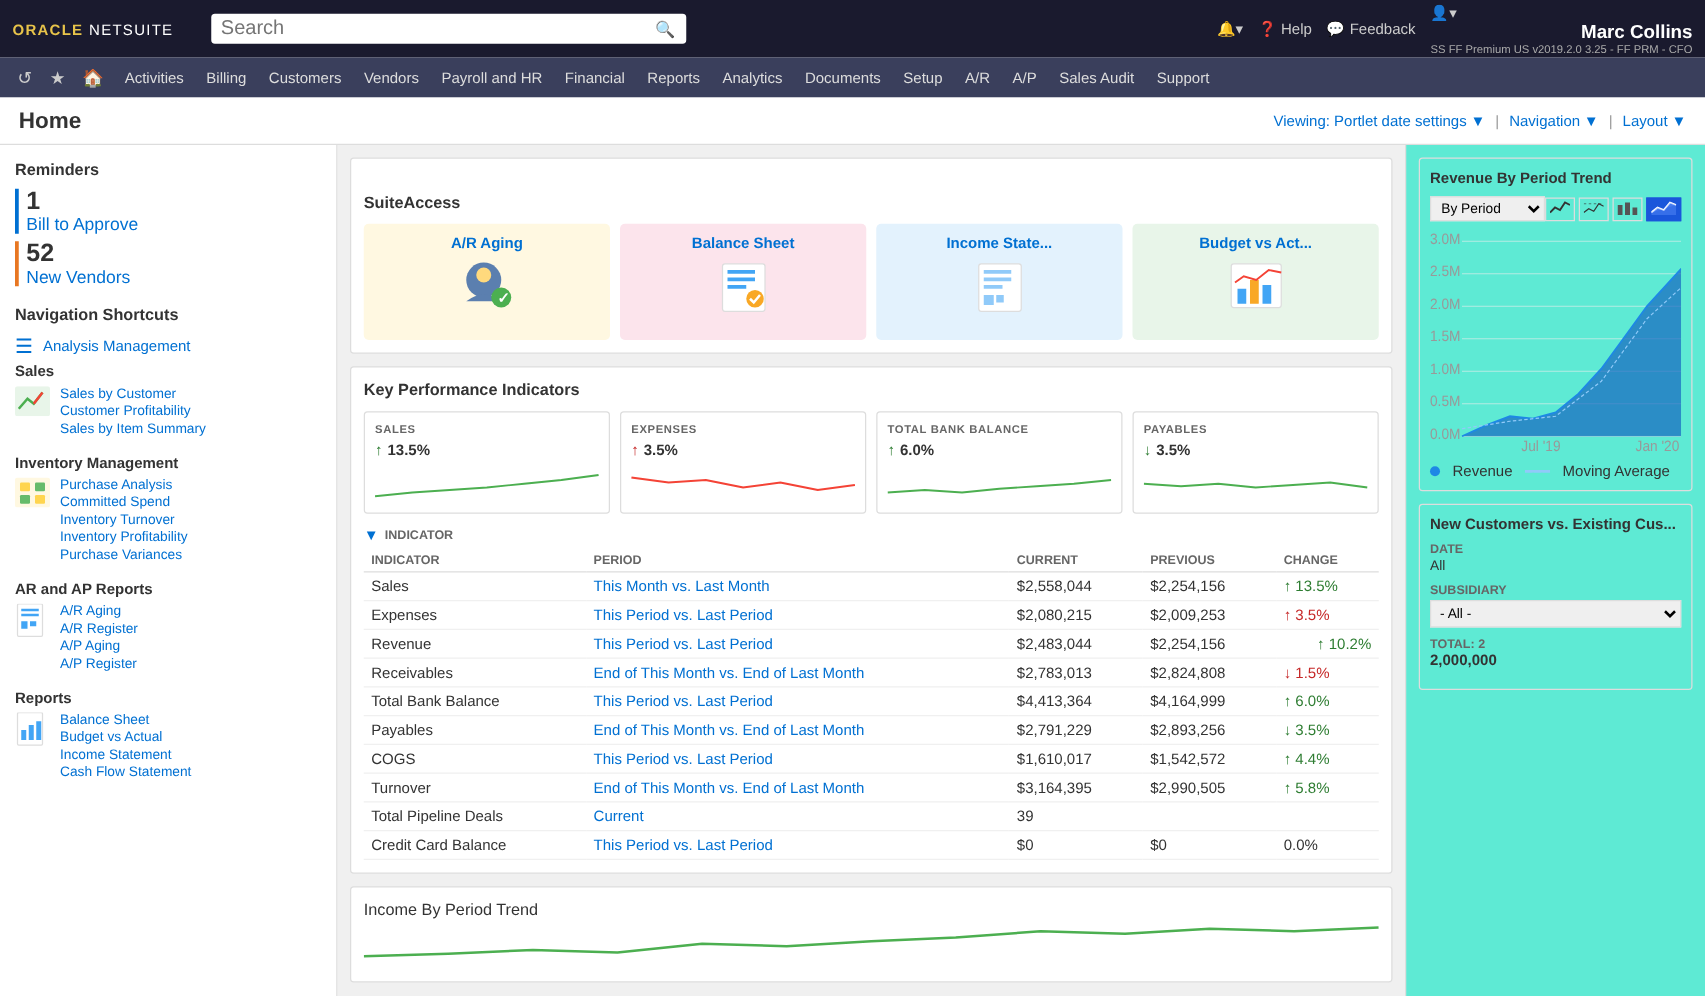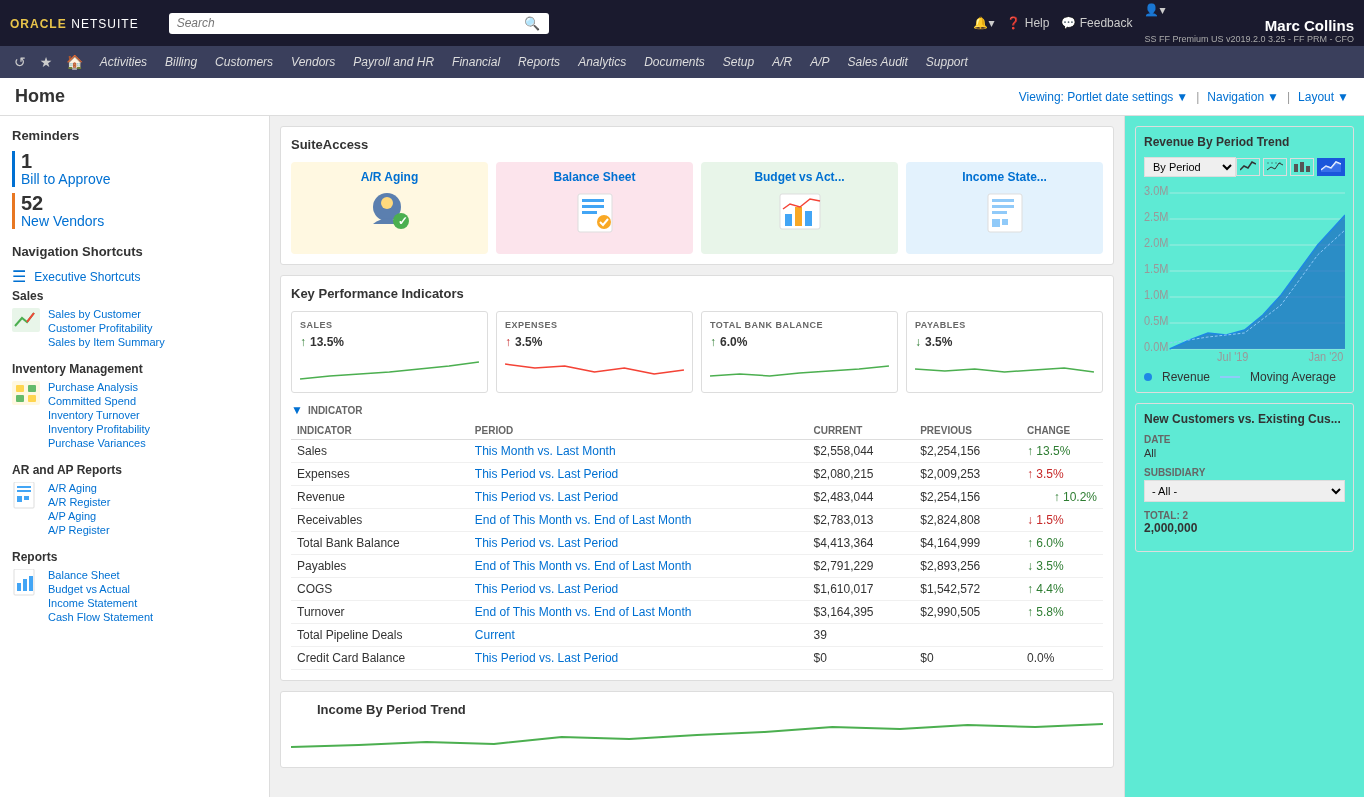--- a/index.html
+++ b/index.html
@@ -3,31 +3,31 @@
   <meta charset="utf-8">
   <style>
     * { box-sizing: border-box; margin: 0; padding: 0; font-family: Arial, sans-serif; font-size: 12px; }
     body { background: #f0f0f0; color: #333; }
 
     
     .top-bar { background: #1a1a2e; display: flex; align-items: center; padding: 0 10px; height: 46px; gap: 10px; }
     .logo { color: white; font-size: 13px; font-weight: bold; letter-spacing: 1px; white-space: nowrap; }
     .logo span { color: #e8c44a; }
     .search-box { display: flex; align-items: center; background: white; border-radius: 3px; padding: 3px 8px; flex: 1; max-width: 380px; margin-left: 20px; }
-    .search-box input { border: none; outline: none; font-size: 12px; width: 100%; font-style: italic; }
+    .search-box input { border: none; outline: none; font-size: 16px; width: 100%; }
     .search-box .search-icon { color: #666; font-size: 13px; }
     .top-bar-right { display: flex; align-items: center; gap: 12px; margin-left: auto; color: #ccc; font-size: 11px; }
     .top-bar-right span { color: #ccc; cursor: pointer; }
     .top-bar-right .user-info { color: white; font-size: 10px; text-align: right; }
 
     
     .nav-bar { background: #3a3f5c; display: flex; align-items: center; padding: 0 8px; height: 32px; gap: 2px; }
     .nav-icon { color: #ccc; font-size: 14px; padding: 0 6px; cursor: pointer; }
     .nav-icon.active { color: white; }
-    .nav-item { color: #ddd; padding: 16px 8px; height: 32px; display: flex; align-items: center; cursor: pointer; font-size: 12px; white-space: nowrap; font-style: italic; }
+    .nav-item { color: #ddd; padding: 16px 8px; height: 32px; display: flex; align-items: center; cursor: pointer; font-size: 12px; white-space: nowrap; }
 
     
     .home-header { background: white; padding: 8px 15px; display: flex; align-items: center; border-bottom: 1px solid #ddd; }
     .home-title { font-size: 18px; font-weight: bold; color: #333; flex: 1; }
     .home-actions { display: flex; gap: 8px; align-items: center; font-size: 11px; color: #0070d2; }
     .home-actions span { cursor: pointer; display: flex; align-items: center; gap: 3px; }
     .home-actions .sep { color: #999; }
 
     
     .main-layout { display: flex; height: calc(100vh - 108px); overflow: hidden; }
@@ -47,21 +47,21 @@
     .shortcut-group-title { font-size: 12px; font-weight: bold; color: #333; margin-bottom: 5px; }
     .shortcut-link { display: flex; align-items: center; gap: 8px; margin-bottom: 3px; color: #0070d2; cursor: pointer; font-size: 11px; }
     .shortcut-links-only { padding-left: 0; }
     .shortcut-links-only a { display: block; color: #0070d2; font-size: 11px; cursor: pointer; margin-bottom: 2px; text-decoration: none; }
 
     
     .content-area { flex: 1; overflow-y: auto; padding: 10px; display: flex; flex-direction: column; gap: 10px; }
 
     
     .suite-access { background: white; border: 1px solid #ddd; border-radius: 3px; padding: 10px; }
-    .suite-access-title { font-size: 13px; font-weight: bold; margin-bottom: 10px; }
+    .suite-access-title { font-size: 13px; font-weight: bold; margin-bottom: 10px; margin-top: 17px; }
     .suite-cards { display: flex; gap: 8px; }
     .suite-card { flex: 1; border-radius: 4px; padding: 8px; display: flex; flex-direction: column; align-items: center; justify-content: space-between; min-height: 85px; cursor: pointer; }
     .suite-card.yellow { background: #fff8e1; }
     .suite-card.pink { background: #fce4ec; }
     .suite-card.green { background: #e8f5e9; }
     .suite-card.blue { background: #e3f2fd; }
     .suite-card-title { font-size: 12px; font-weight: bold; color: #0070d2; text-align: center; }
     .suite-card-icon { font-size: 30px; margin: 5px 0; }
 
     
@@ -79,21 +79,21 @@
     
     .kpi-table { width: 100%; border-collapse: collapse; font-size: 11px; }
     .kpi-table thead tr { border-bottom: 1px solid #ddd; }
     .kpi-table th { text-align: left; padding: 3px 6px; font-size: 10px; font-weight: bold; color: #666; text-transform: uppercase; }
     .kpi-table td { padding: 4px 6px; border-bottom: 1px solid #f0f0f0; }
     .kpi-table .period-link { color: #0070d2; cursor: pointer; }
     .filter-row { display: flex; align-items: center; gap: 5px; margin-bottom: 5px; }
 
     
     .income-trend { background: white; border: 1px solid #ddd; border-radius: 3px; padding: 10px; }
-    .income-trend-title { font-size: 13px; font-weight: bold; margin-left: 26px; }
+    .income-trend-title { font-size: 13px; font-weight: normal; }
 
     
     .right-panel { width: 240px; min-width: 240px; background: #5eead4; overflow-y: auto; border-left: 1px solid #ddd; padding: 10px; display: flex; flex-direction: column; gap: 10px; }
     .right-section { border: 1px solid #ddd; border-radius: 3px; padding: 8px; }
     .right-section-title { font-size: 12px; font-weight: bold; margin-bottom: 8px; }
     .chart-controls { display: flex; align-items: center; justify-content: space-between; margin-bottom: 8px; }
     .chart-select { font-size: 11px; border: 1px solid #ddd; padding: 2px 4px; width: 100px; }
     .chart-icons { display: flex; gap: 3px; }
     .chart-icon-btn { font-size: 11px; color: #666; cursor: pointer; border: 1px solid #ddd; padding: 1px 3px; }
     .chart-area { height: 180px; position: relative; overflow: hidden; }
@@ -198,21 +198,21 @@
         <div class="reminder-number">52</div>
         <div class="reminder-label">New Vendors</div>
       </div>
     </div>
 
     <div class="nav-shortcuts">
       <div class="section-title">Navigation Shortcuts</div>
 
       <div class="shortcut-link">
         <span style="color:#0070d2;font-size:16px;">☰</span>
-        <span>Executive Shortcuts</span>
+        <span>Analysis Management</span>
       </div>
 
       <div class="shortcut-group">
         <div class="shortcut-group-title">Sales</div>
         <div class="with-icon">
           <div class="icon-block">
             <svg width="28" height="24" viewBox="0 0 28 24">
               <rect x="0" y="0" width="28" height="24" fill="#e8f5e9" rx="2"></rect>
               <polyline points="3,18 10,10 15,14 22,5" stroke="#4caf50" stroke-width="2" fill="none"></polyline>
               <polyline points="15,14 22,5" stroke="#f44336" stroke-width="2" fill="none"></polyline>
@@ -318,43 +318,43 @@
               <rect x="8" y="5" width="34" height="38" fill="white" stroke="#ddd" rx="2"></rect>
               <rect x="12" y="10" width="22" height="3" fill="#42a5f5"></rect>
               <rect x="12" y="16" width="22" height="3" fill="#42a5f5"></rect>
               <rect x="12" y="22" width="15" height="3" fill="#42a5f5"></rect>
               <circle cx="34" cy="33" r="7" fill="#f9a825"></circle>
               <path d="M30 33 L33 36 L38 30" stroke="white" stroke-width="2" fill="none"></path>
             </svg>
           </div>
         </div>
 
-        <div class="suite-card green">
-          <div class="suite-card-title">Budget vs Act...</div>
-          <div class="suite-card-icon">
-            <svg width="50" height="45" viewBox="0 0 50 45">
-              <rect x="5" y="5" width="40" height="35" fill="white" stroke="#ddd" rx="2"></rect>
-              <rect x="10" y="25" width="7" height="12" fill="#42a5f5"></rect>
-              <rect x="20" y="18" width="7" height="19" fill="#f9a825"></rect>
-              <rect x="30" y="22" width="7" height="15" fill="#42a5f5"></rect>
-              <polyline points="8,20 15,15 25,18 35,10 45,12" stroke="#f44336" stroke-width="1.5" fill="none"></polyline>
-            </svg>
-          </div>
-        </div>
-
         <div class="suite-card blue">
           <div class="suite-card-title">Income State...</div>
           <div class="suite-card-icon">
             <svg width="50" height="45" viewBox="0 0 50 45">
               <rect x="8" y="5" width="34" height="38" fill="white" stroke="#ddd" rx="2"></rect>
               <rect x="12" y="10" width="22" height="3" fill="#90caf9"></rect>
               <rect x="12" y="16" width="22" height="3" fill="#90caf9"></rect>
               <rect x="12" y="22" width="15" height="3" fill="#90caf9"></rect>
               <rect x="12" y="30" width="8" height="8" fill="#90caf9"></rect>
               <rect x="22" y="30" width="6" height="6" fill="#90caf9"></rect>
+            </svg>
+          </div>
+        </div>
+
+        <div class="suite-card green">
+          <div class="suite-card-title">Budget vs Act...</div>
+          <div class="suite-card-icon">
+            <svg width="50" height="45" viewBox="0 0 50 45">
+              <rect x="5" y="5" width="40" height="35" fill="white" stroke="#ddd" rx="2"></rect>
+              <rect x="10" y="25" width="7" height="12" fill="#42a5f5"></rect>
+              <rect x="20" y="18" width="7" height="19" fill="#f9a825"></rect>
+              <rect x="30" y="22" width="7" height="15" fill="#42a5f5"></rect>
+              <polyline points="8,20 15,15 25,18 35,10 45,12" stroke="#f44336" stroke-width="1.5" fill="none"></polyline>
             </svg>
           </div>
         </div>
 
       </div>
     </div>
 
     <div class="kpi-section">
       <div class="kpi-title">Key Performance Indicators</div>
 

